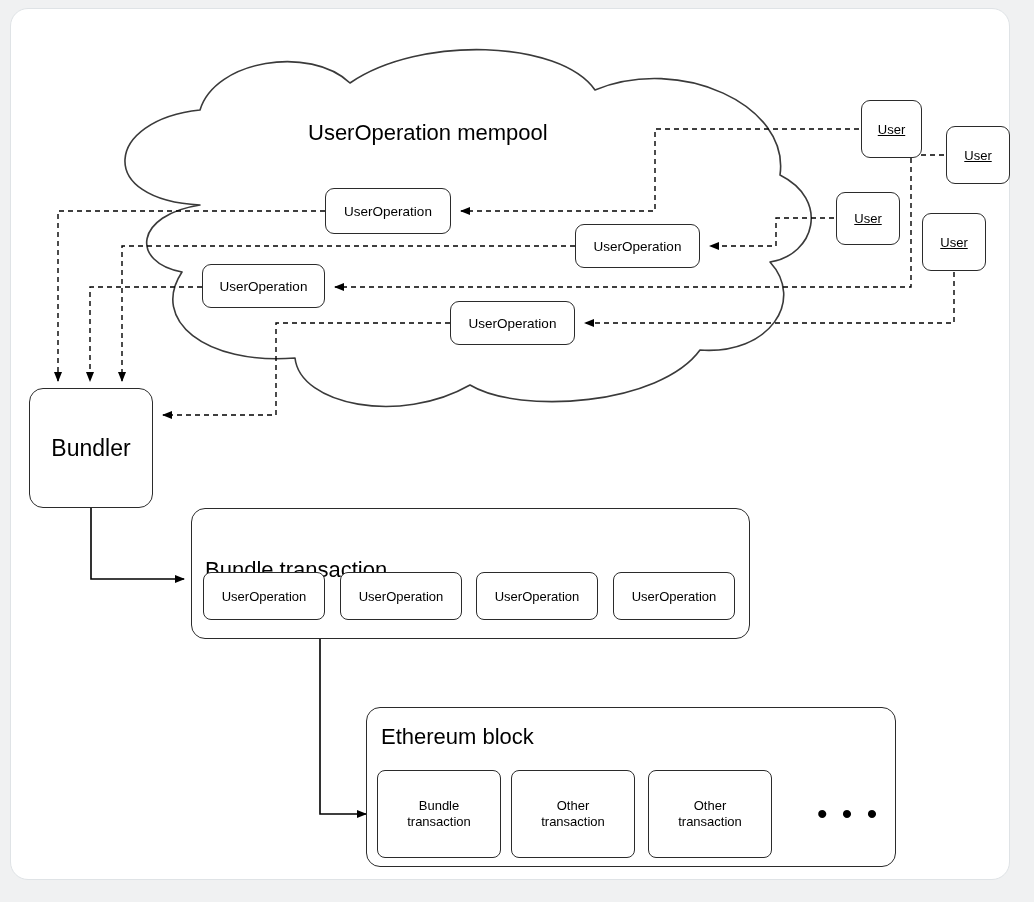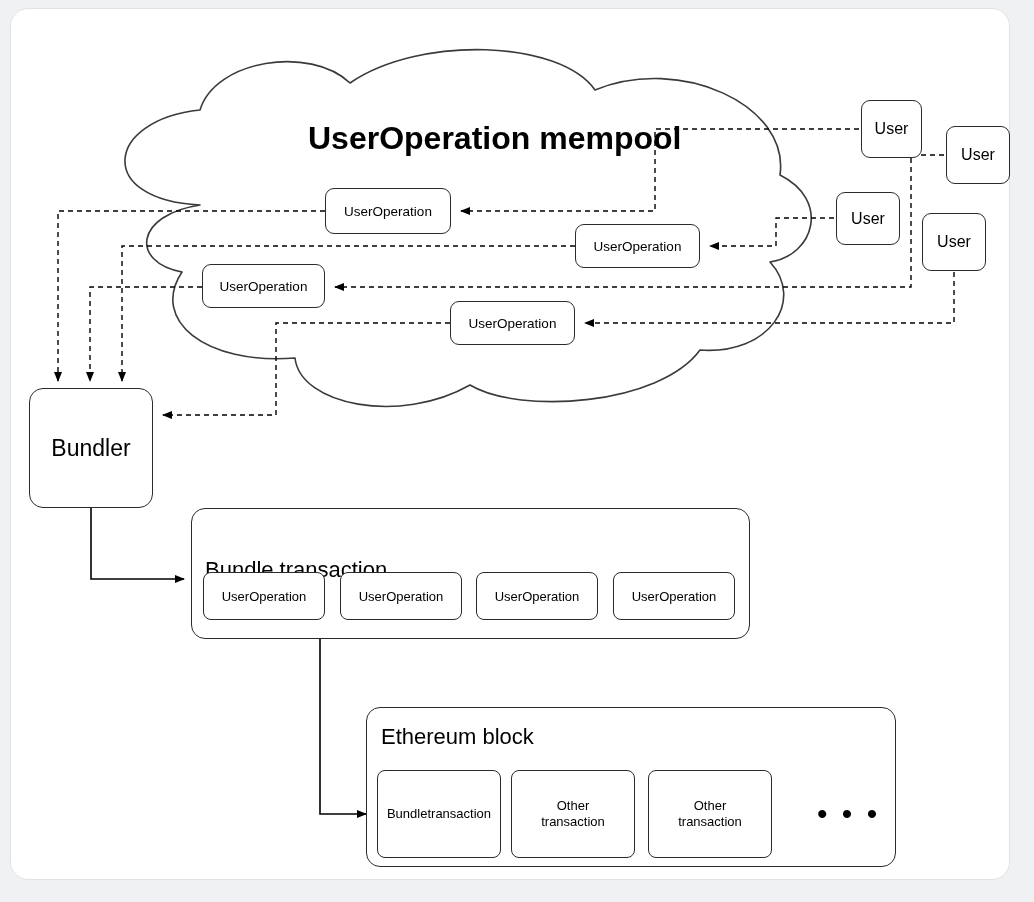--- a/index.html
+++ b/index.html
@@ -54,28 +54,27 @@
     border-radius: 14px;
   }
   .container-title {
     position: absolute;
     color: #000;
     font-size: 22px;
     white-space: pre;
   }
   .mempool-title {
     position: absolute;
-    font-size: 32px;
+    font-size: 22px;
     color: #000;
     white-space: pre;
-    font-weight: bold;
   }
   .uop-mem { font-size: 13.5px; }
   .uop-bundle { font-size: 13px; }
-  .user-lbl { font-size: 16px; }
+  .user-lbl { font-size: 13px; text-decoration: underline; }
   .tx-lbl { font-size: 13px; line-height: 1.25; }
   .bundler-lbl { font-size: 23px; }
   .ellipsis {
     position: absolute;
     font-size: 30px;
     letter-spacing: 3px;
     color: #000;
     white-space: pre;
   }
 </style>
@@ -202,21 +201,21 @@
   <div class="node-box uop-bundle small" style="left:476px; top:572px; width:122px; height:48px;">
     <span>UserOperation</span>
   </div>
   <div class="node-box uop-bundle small" style="left:613px; top:572px; width:122px; height:48px;">
     <span>UserOperation</span>
   </div>
 
   <div class="container-box" style="left:366px; top:707px; width:530px; height:160px;"></div>
   <div class="container-title" style="left:381px; top:724px;text-align:center;">Ethereum block</div>
 
-  <div class="node-box tx-lbl small" style="left:377px; top:770px; width:124px; height:88px; flex-direction:row;">
+  <div class="node-box tx-lbl small" style="left:377px; top:770px; width:124px; height:88px; flex-direction:column;">
     <span>Bundle</span>
     <span>transaction</span>
   </div>
   <div class="node-box tx-lbl small" style="left:511px; top:770px; width:124px; height:88px; flex-direction:column;">
     <span>Other</span>
     <span>transaction</span>
   </div>
   <div class="node-box tx-lbl small" style="left:648px; top:770px; width:124px; height:88px; flex-direction:column;">
     <span>Other</span>
     <span>transaction</span>

